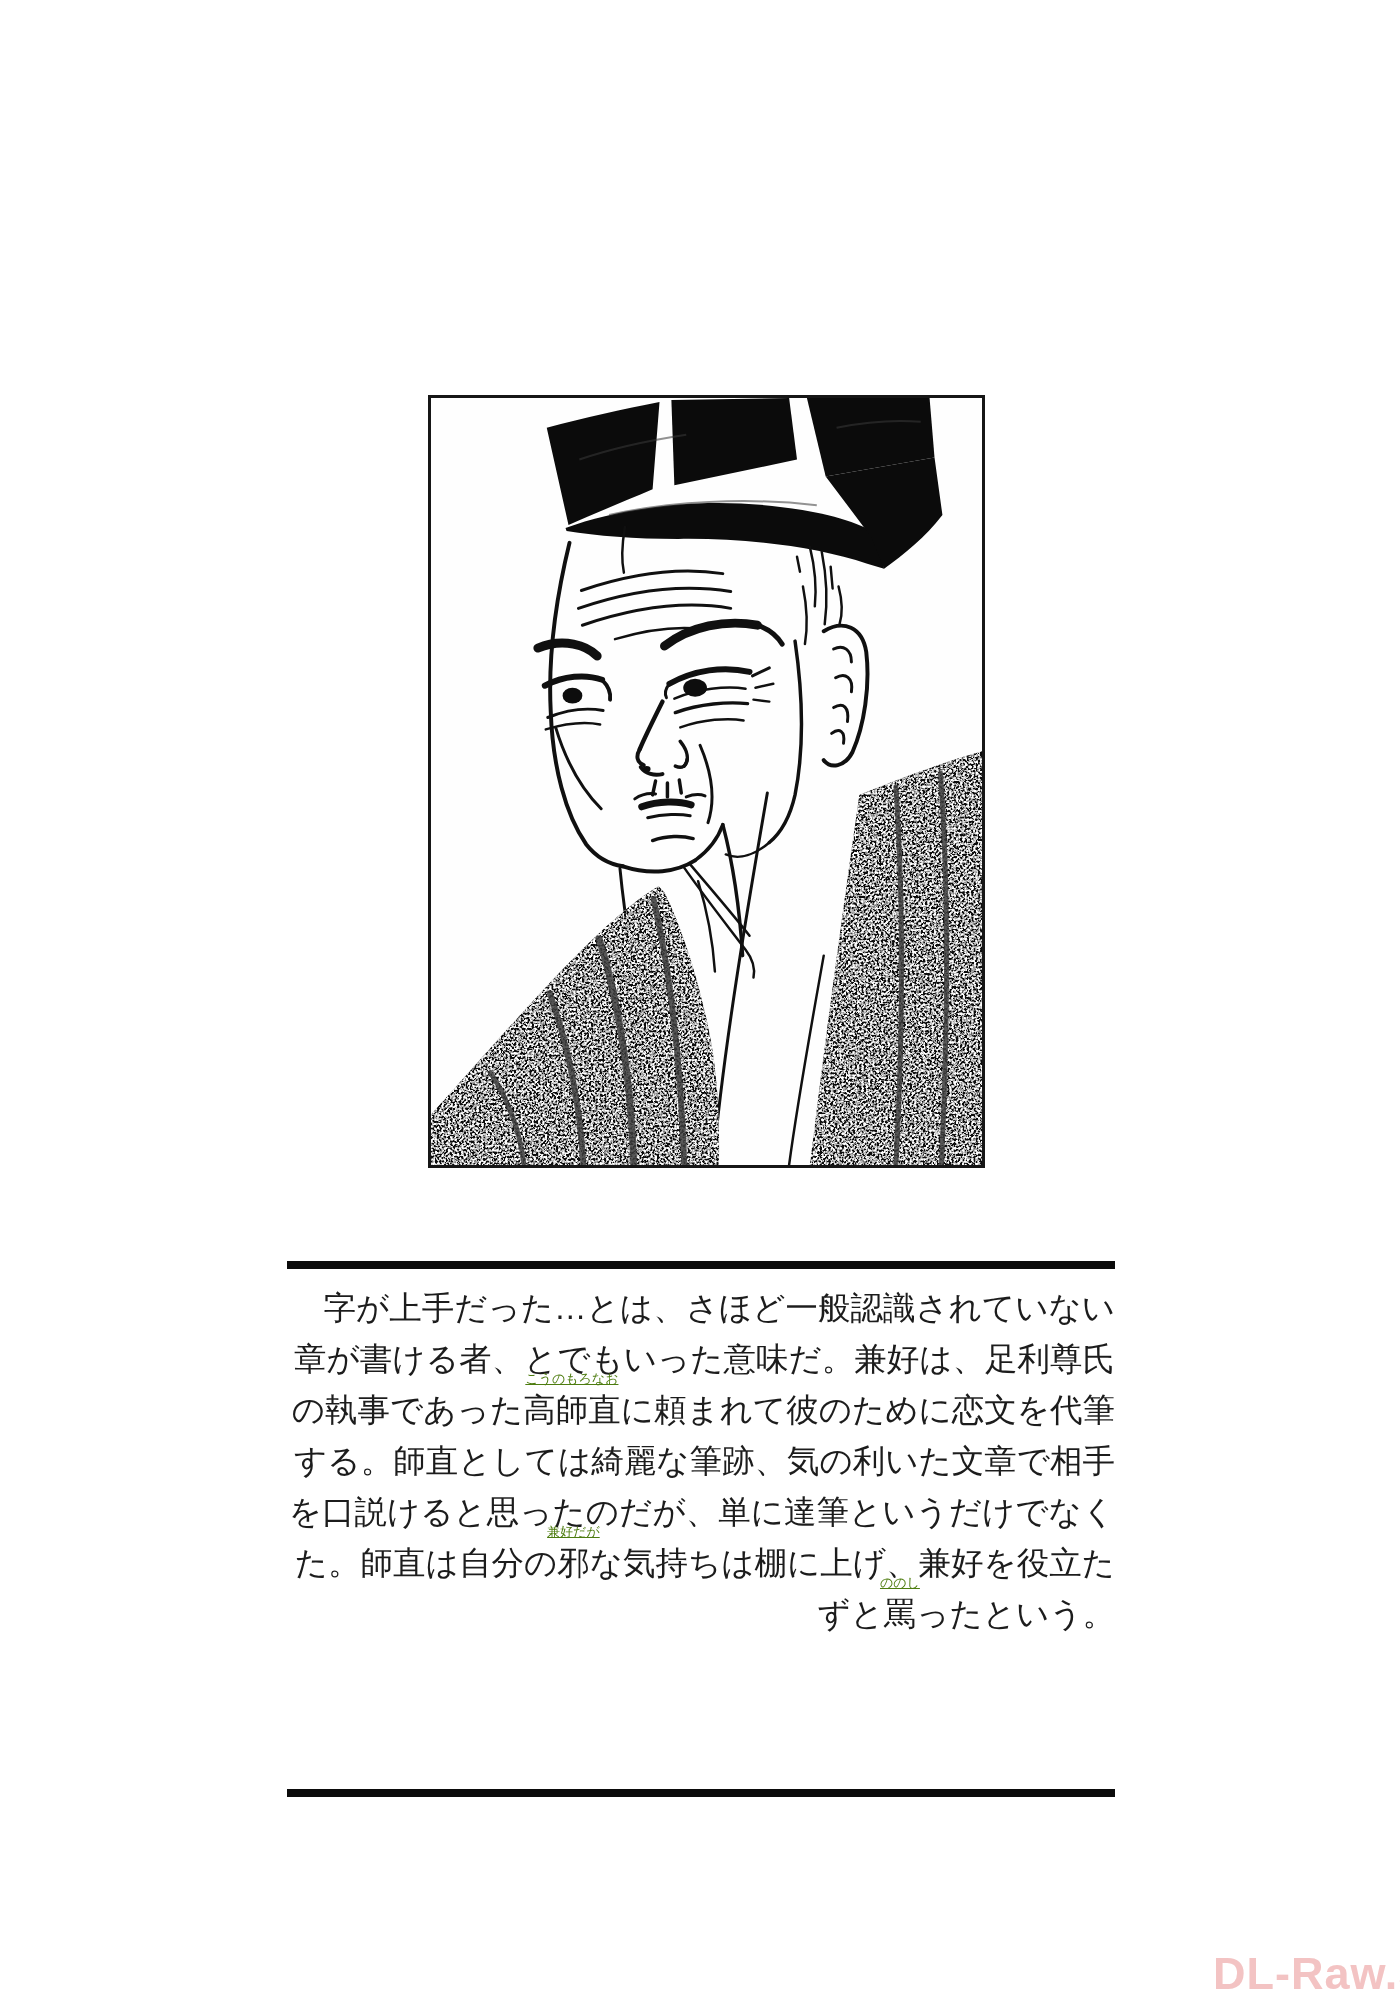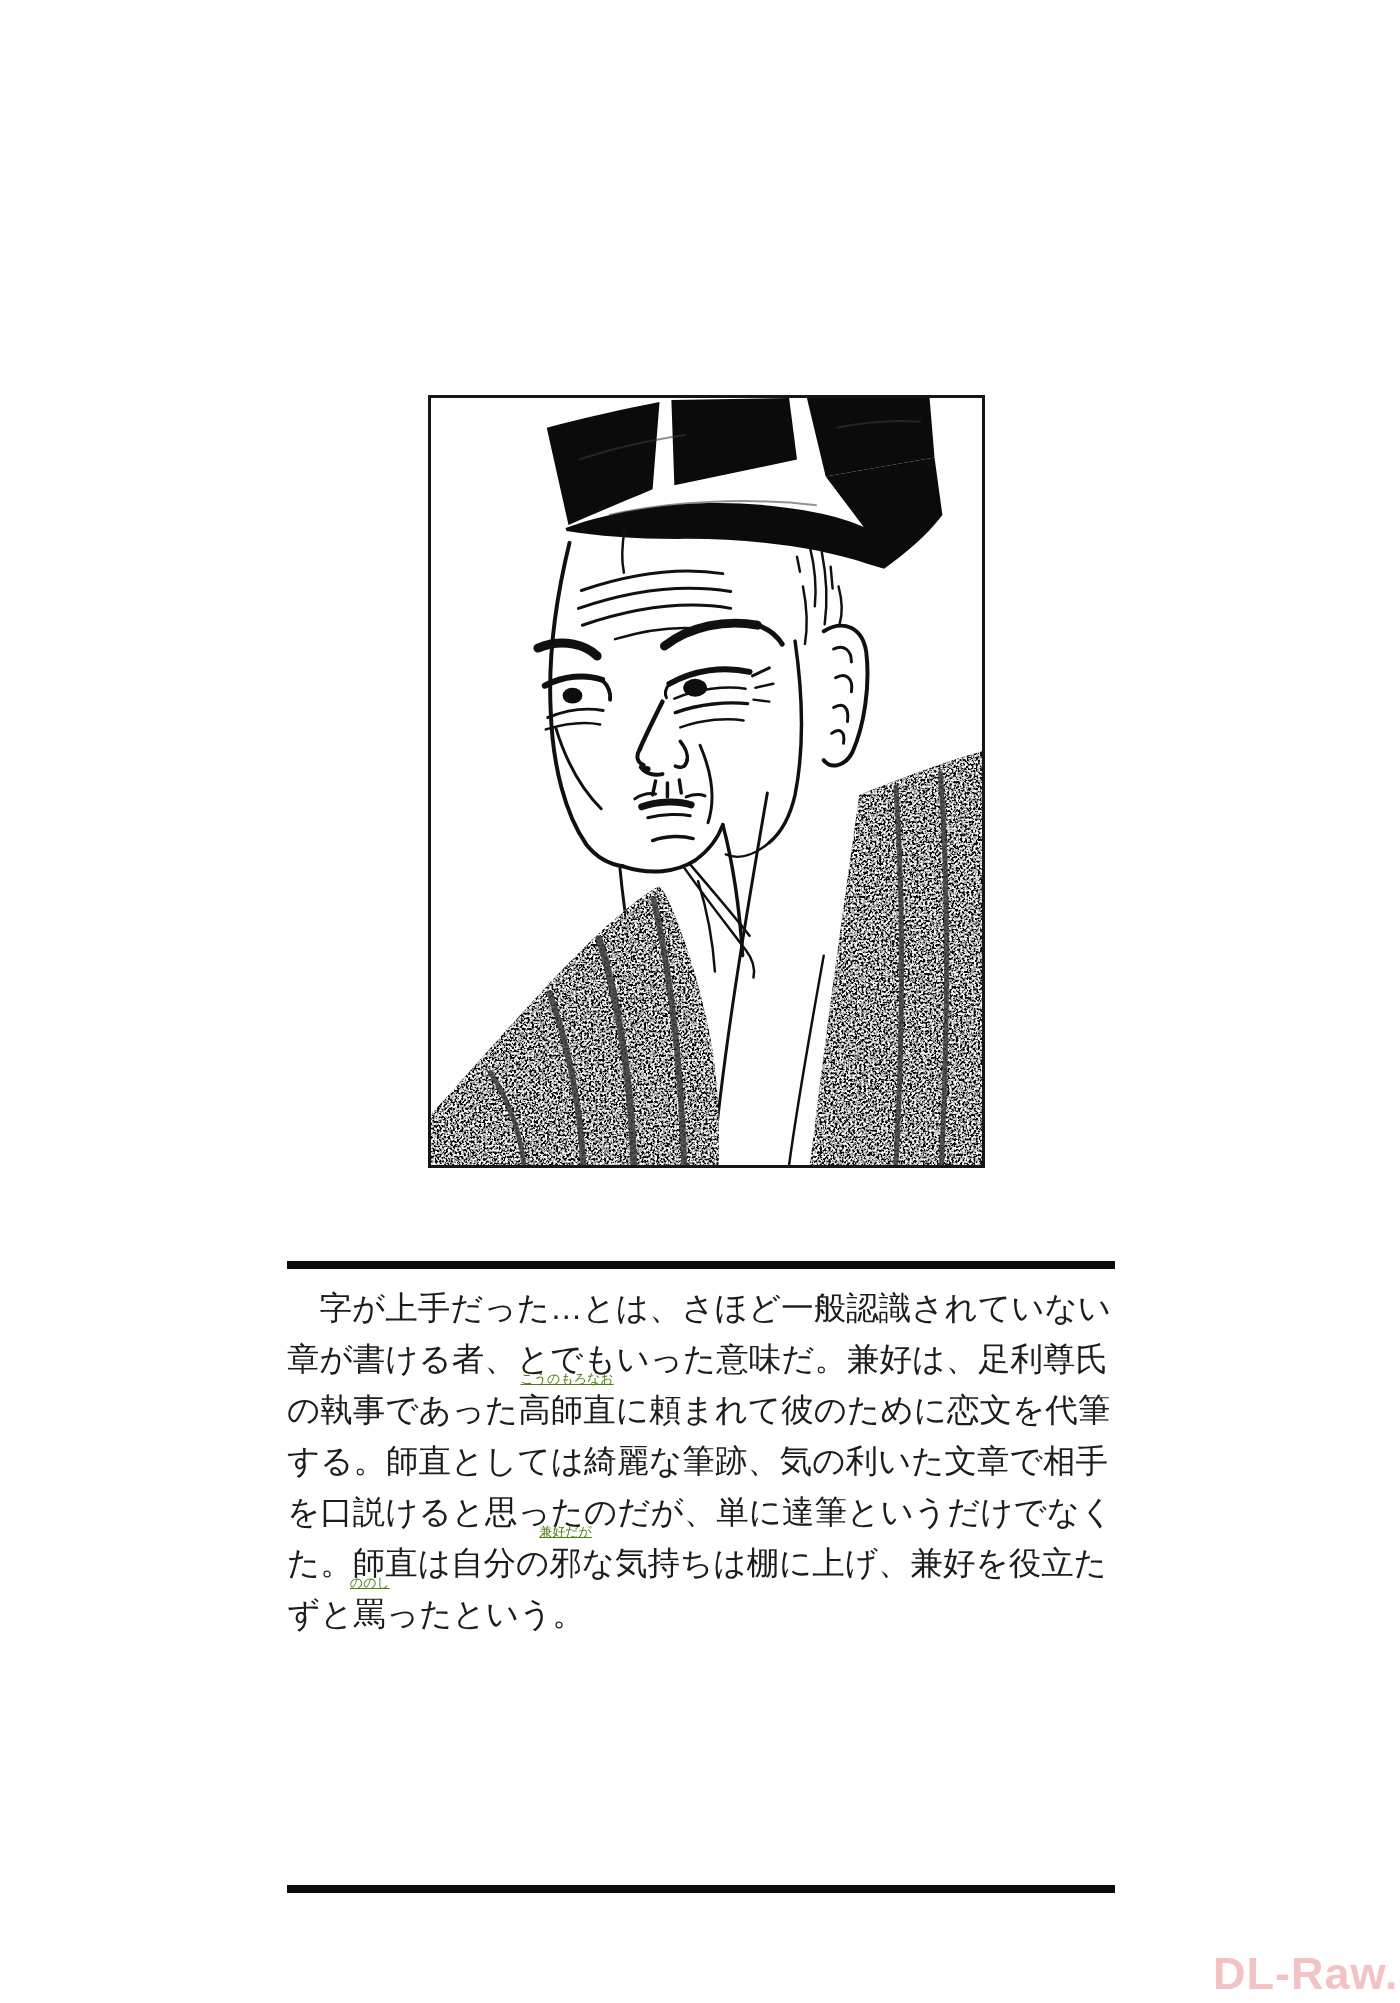--- a/index.html
+++ b/index.html
@@ -11,24 +11,25 @@
 
   
   .portrait-frame{
     position:absolute;left:428px;top:395px;width:557px;height:773px;
     border:3px solid #161616;box-sizing:border-box;background:#fefefe;
   }
   .portrait-frame svg{display:block;width:100%;height:100%;}
 
   
   .textbox{
-    position:absolute;left:287px;top:1261px;width:828px;height:632px;
+    position:absolute;left:287px;top:1261px;width:828px;height:536px;
     box-sizing:border-box;
     border-top:8px solid #0b0b0b;border-bottom:8px solid #0b0b0b;
     padding-top:14px;
+    text-align:right;
   }
   .textbox .line{
     margin:0;height:51px;line-height:51px;
     font-size:32.5px;letter-spacing:0;color:#1c1c1c;
     white-space:nowrap;font-weight:500;
   }
   .rb{position:relative;display:inline-block;}
   .rt{
     position:absolute;top:-13px;left:50%;transform:translateX(-50%);
     font-size:13px;line-height:13px;letter-spacing:0;color:#4d7c0f;

